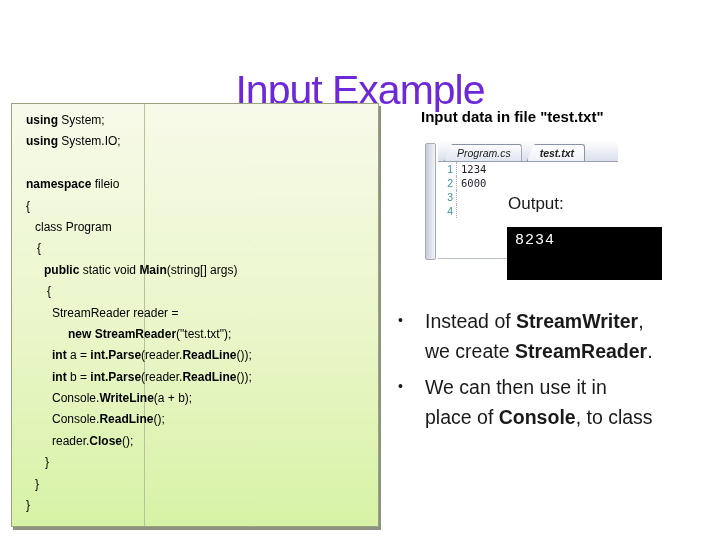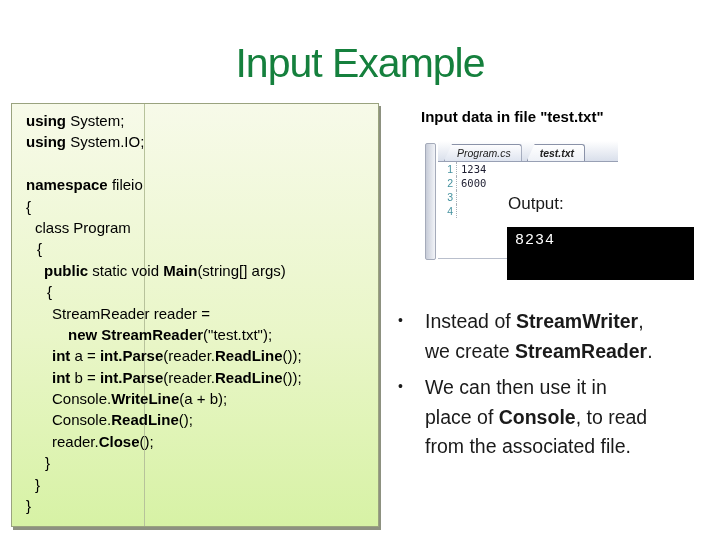--- a/index.html
+++ b/index.html
@@ -9,21 +9,21 @@
   
   .title{position:absolute;left:0;right:0;top:40px;text-align:center;
          font-size:41px;font-weight:400;letter-spacing:-1px;}
 
   
   .code-panel{position:absolute;left:11px;top:103px;width:368px;height:424px;
               border:1px solid #9aa37f;box-sizing:border-box;
               background:linear-gradient(to bottom,#f7fae9 0%,#e9f6c8 55%,#d7f2a5 100%);
               box-shadow:2px 3px 0 #8d9180;}
   .code-divider{position:absolute;left:132px;top:0;bottom:0;width:1px;background:#b7c29b;}
-  .code-lines{position:absolute;left:14px;top:6px;right:2px;font-size:15px;line-height:21.4px;
+  .code-lines{position:absolute;left:14px;top:6px;right:2px;font-size:12px;line-height:21.4px;
               color:#000;white-space:pre;z-index:2;}
   .code-line{height:21.4px;}
   .code-line b{font-weight:700;}
 
   
   .file-heading{position:absolute;left:421px;top:108px;font-size:15px;font-weight:700;color:#000;}
 
   
   .mini-editor{position:absolute;left:425px;top:141px;width:193px;height:121px;}
   .ed-strip{position:absolute;left:0;top:2px;width:11px;height:117px;border:1px solid #a5abba;
@@ -37,37 +37,37 @@
           margin-right:5px;clip-path:polygon(8px 0,100% 0,100% 100%,0 100%);}
   .ed-tab.active{font-weight:700;background:linear-gradient(#ffffff,#eef1f7);}
   .ed-body{position:absolute;left:13px;top:21px;width:80px;height:97px;background:#fff;
            border-bottom:1px solid #b9bfcc;box-sizing:border-box;}
   .ed-row{display:flex;height:14px;font-size:10.5px;line-height:14px;}
   .ed-num{width:15px;text-align:right;padding-right:3px;border-right:1px dotted #a8b0b8;}
   .ed-text{padding-left:4px;font-family:"DejaVu Sans Mono",monospace;color:#1d1d30;}
 
   
   .output-label{position:absolute;left:508px;top:194px;font-size:17px;color:#1a1a1a;}
-  .console-box{position:absolute;left:507px;top:227px;width:187px;height:53px;box-sizing:border-box;
+  .console-box{position:absolute;left:507px;top:227px;width:155px;height:53px;box-sizing:border-box;
                padding:5px 8px;font-family:"Liberation Mono",monospace;font-size:15px;letter-spacing:1px;}
 
   
   .bullets{position:absolute;left:398px;top:307px;width:306px;color:#1a1a1a;}
   .bullet{display:flex;margin-top:7px;}
   .bullet:first-child{margin-top:0;}
   .bullet-marker{width:27px;font-size:14px;padding-top:5px;flex:none;}
   .bullet-text{font-size:19.5px;line-height:29.5px;}
   .bullet-text b{font-weight:700;}
 </style>
 </head>
 <body>
 
 <div class="slide">
 
-  <div class="title" style="color: #15803d;">Input Example</div>
+  <div class="title" style="color: #6d28d9; margin-top: 27px;">Input Example</div>
 
   <div class="code-panel">
     <div class="code-divider"></div>
     <div class="code-lines" id="code-lines"><div class="code-line" style="padding-left: 0px;"><b>using</b><span> System;</span></div><div class="code-line" style="padding-left: 0px;"><b>using</b><span> System.IO;</span></div><div class="code-line" style="padding-left: 0px;"></div><div class="code-line" style="padding-left: 0px;"><b>namespace</b><span> fileio</span></div><div class="code-line" style="padding-left: 0px;"><span>{</span></div><div class="code-line" style="padding-left: 9px;"><span>class Program</span></div><div class="code-line" style="padding-left: 11px;"><span>{</span></div><div class="code-line" style="padding-left: 18px;"><b>public</b><span> static void </span><b>Main</b><span>(string[] args)</span></div><div class="code-line" style="padding-left: 21px;"><span>{</span></div><div class="code-line" style="padding-left: 26px;"><span>StreamReader reader =</span></div><div class="code-line" style="padding-left: 42px;"><b>new StreamReader</b><span>("test.txt");</span></div><div class="code-line" style="padding-left: 26px;"><b>int</b><span> a = </span><b>int.Parse</b><span>(reader.</span><b>ReadLine</b><span>());</span></div><div class="code-line" style="padding-left: 26px;"><b>int</b><span> b = </span><b>int.Parse</b><span>(reader.</span><b>ReadLine</b><span>());</span></div><div class="code-line" style="padding-left: 26px;"><span>Console.</span><b>WriteLine</b><span>(a + b);</span></div><div class="code-line" style="padding-left: 26px;"><span>Console.</span><b>ReadLine</b><span>();</span></div><div class="code-line" style="padding-left: 26px;"><span>reader.</span><b>Close</b><span>();</span></div><div class="code-line" style="padding-left: 19px;"><span>}</span></div><div class="code-line" style="padding-left: 9px;"><span>}</span></div><div class="code-line" style="padding-left: 0px;"><span>}</span></div></div>
   </div>
 
   <div class="file-heading">Input data in file "test.txt"</div>
 
   <div class="mini-editor">
     <div class="ed-strip"></div>
@@ -99,17 +99,17 @@
     <span>8234</span>
   </div>
 
   <div class="bullets" id="bullets">
       <div class="bullet">
         <span class="bullet-marker">•</span>
         <span class="bullet-text"><span>Instead of </span><b>StreamWriter</b><span>,</span><br><span>we create </span><b>StreamReader</b><span>.</span></span>
       </div>
       <div class="bullet">
         <span class="bullet-marker">•</span>
-        <span class="bullet-text"><span>We can then use it in</span><br><span>place of </span><b>Console</b><span>, to read</span><br><span>from the associated file.</span></span>
+        <span class="bullet-text"><span>We can then use it in</span><br><span>place of </span><b>Console</b><span>, to class</span><br></span>
       </div>
     </div>
 
 </div>
 
 </body></html>

